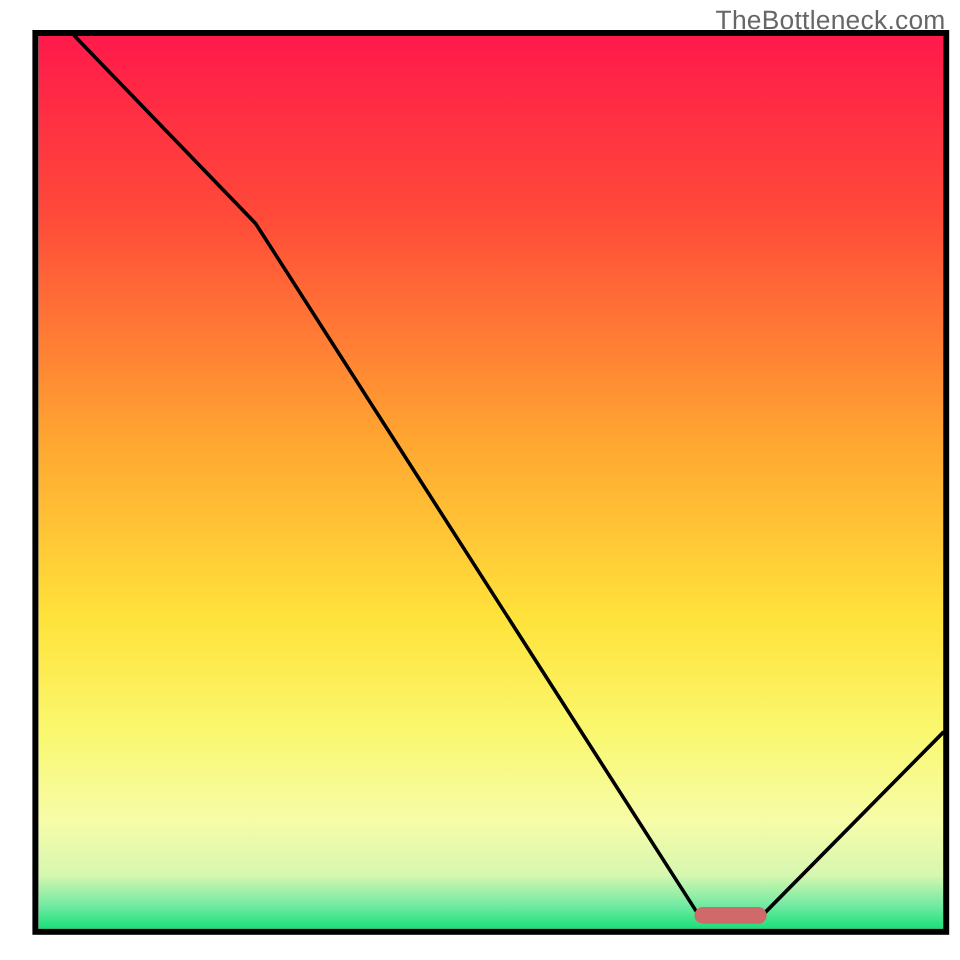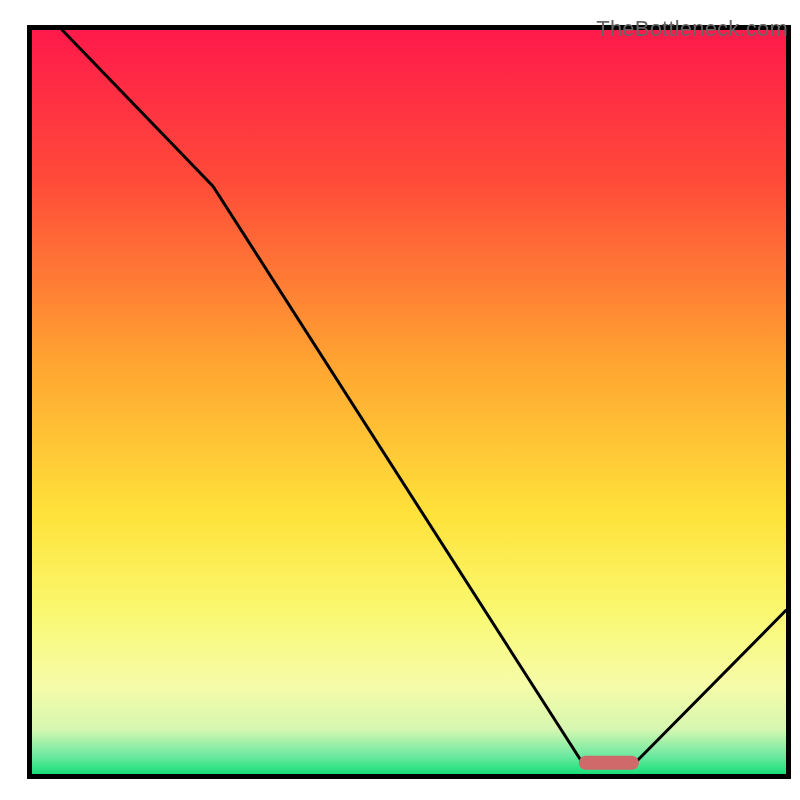--- a/index.html
+++ b/index.html
@@ -11,21 +11,21 @@
     background: #fff;
     font-family: Arial, Helvetica, sans-serif;
   }
   .chart-wrap {
     position: relative;
     width: 800px;
     height: 800px;
   }
   .watermark {
     position: absolute;
-    top: 16px;
+    top: 4px;
     right: 12px;
     color: #666;
     font-size: 22px;
     font-weight: 500;
     letter-spacing: 0.2px;
     z-index: 10;
   }
   svg {
     display: block;
   }

